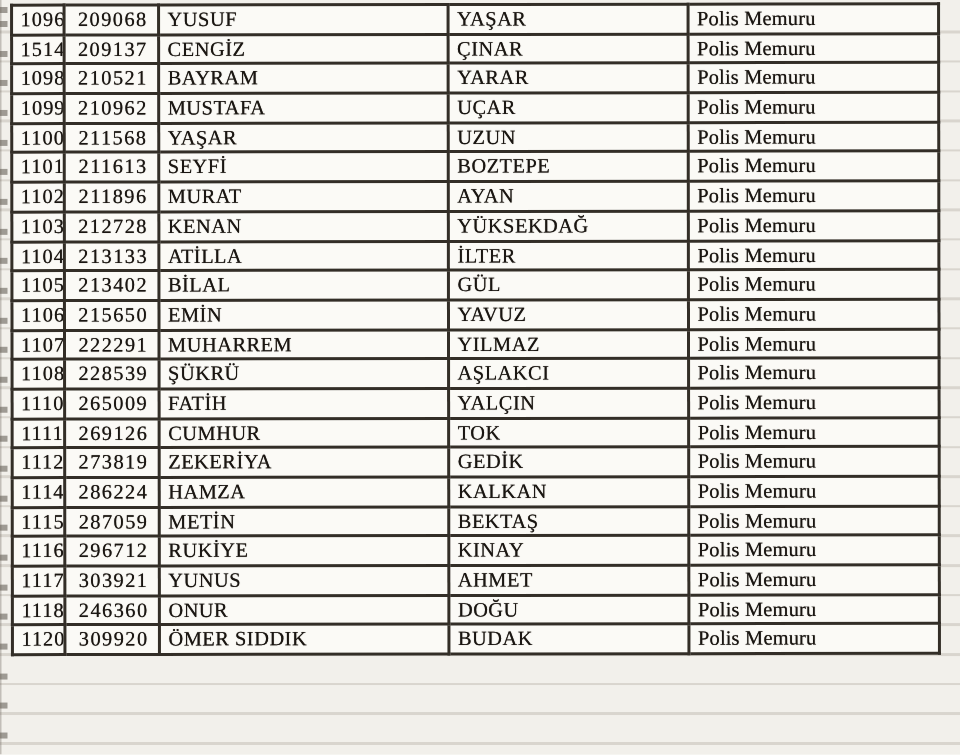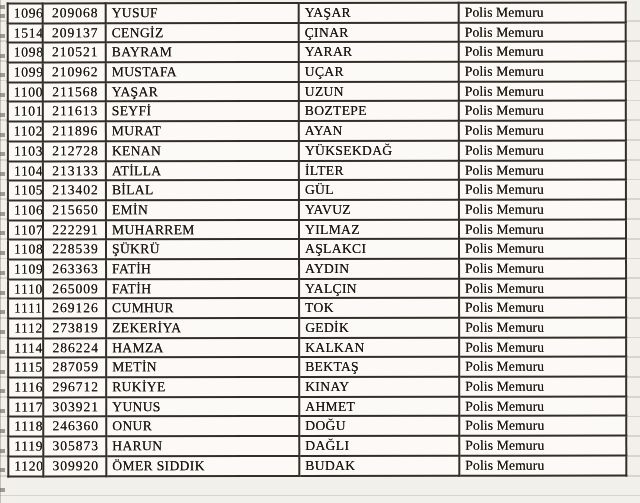--- a/index.html
+++ b/index.html
@@ -172,27 +172,20 @@
       </tr>
 
       <tr>
         <td class="c-no">1108</td>
         <td class="c-reg">228539</td>
         <td class="c-first">ŞÜKRÜ</td>
         <td class="c-last">AŞLAKCI</td>
         <td class="c-title">Polis Memuru</td>
       </tr>
 
-      <tr>
-        <td class="c-no">1109</td>
-        <td class="c-reg">263363</td>
-        <td class="c-first">FATİH</td>
-        <td class="c-last">AYDIN</td>
-        <td class="c-title">Polis Memuru</td>
-      </tr>
 
       <tr>
         <td class="c-no">1110</td>
         <td class="c-reg">265009</td>
         <td class="c-first">FATİH</td>
         <td class="c-last">YALÇIN</td>
         <td class="c-title">Polis Memuru</td>
       </tr>
 
       <tr>
@@ -245,27 +238,20 @@
       </tr>
 
       <tr>
         <td class="c-no">1118</td>
         <td class="c-reg">246360</td>
         <td class="c-first">ONUR</td>
         <td class="c-last">DOĞU</td>
         <td class="c-title">Polis Memuru</td>
       </tr>
 
-      <tr>
-        <td class="c-no">1119</td>
-        <td class="c-reg">305873</td>
-        <td class="c-first">HARUN</td>
-        <td class="c-last">DAĞLI</td>
-        <td class="c-title">Polis Memuru</td>
-      </tr>
 
       <tr>
         <td class="c-no">1120</td>
         <td class="c-reg">309920</td>
         <td class="c-first">ÖMER SIDDIK</td>
         <td class="c-last">BUDAK</td>
         <td class="c-title">Polis Memuru</td>
       </tr>
     </tbody>
 </table>

